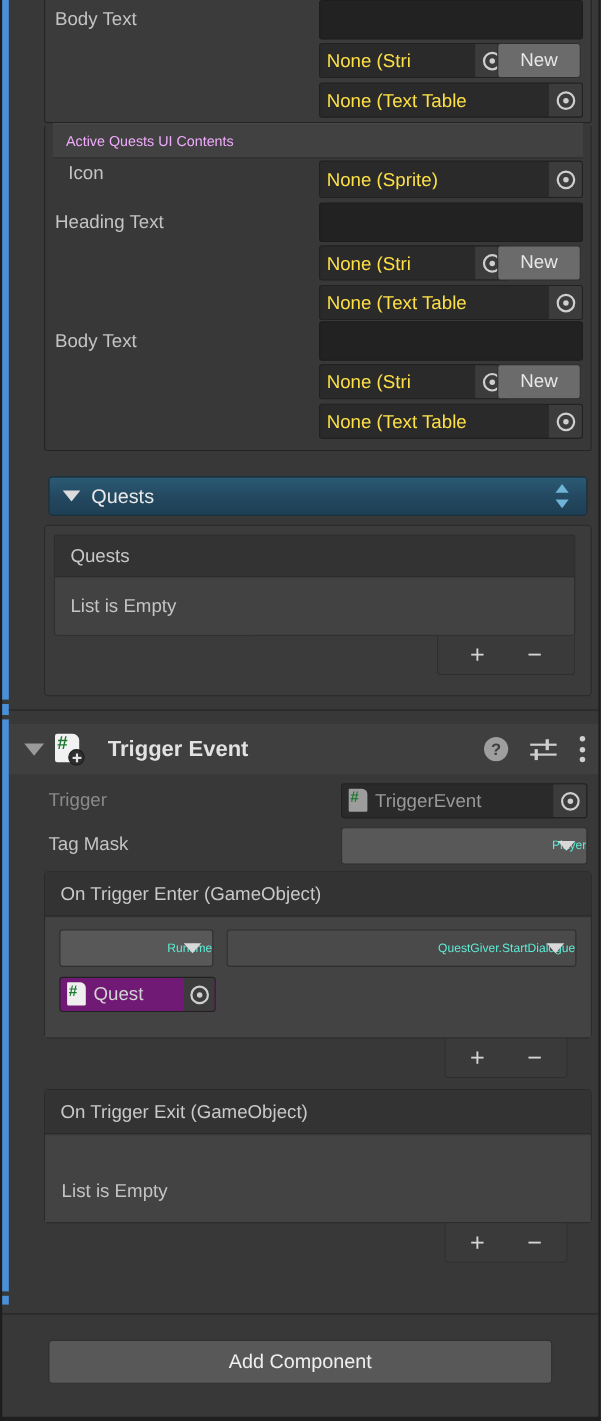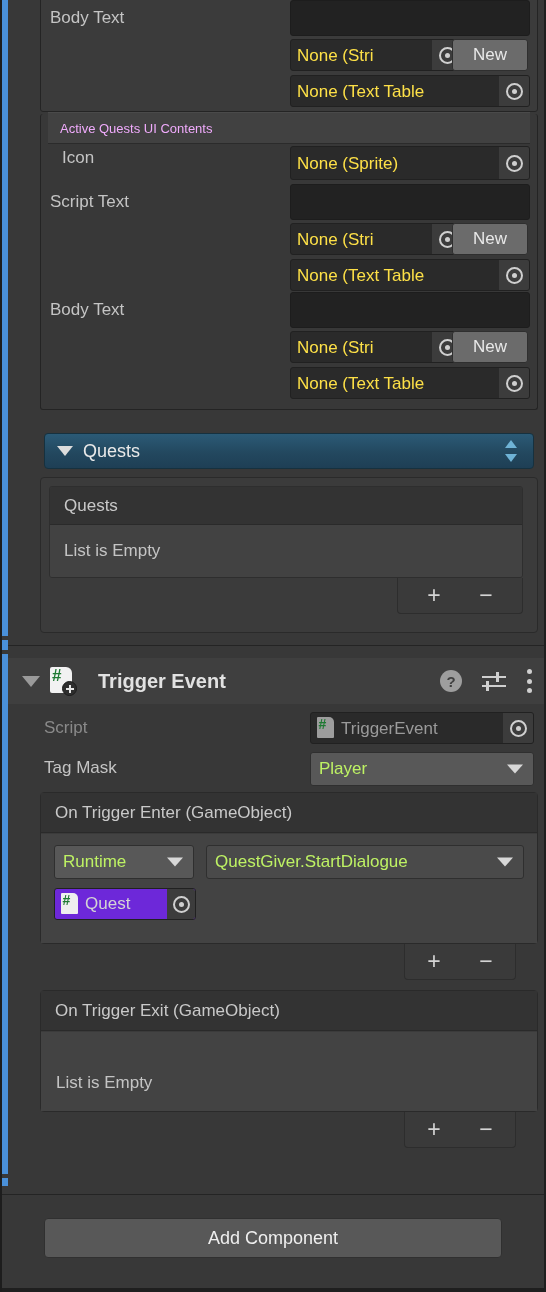--- a/index.html
+++ b/index.html
@@ -249,22 +249,23 @@
   .ic-kebab{ width:6px;height:24px;display:flex;flex-direction:column;justify-content:space-between;align-items:center;}
   .ic-kebab i{display:block;width:5px;height:5px;border-radius:50%;background:#cfcfcf;}
 
   
   .dropdown{
     position:absolute;
     background:#585858;
     border:1px solid #2f2f2f;
     border-radius:3px;
     display:flex;align-items:center;
-    color:#bef264;font-size:17px;
+    color:#5eead4;font-size:11px;
     padding-left:8px;
+    justify-content:flex-end;
   }
   .dd-arrow{
     position:absolute;right:10px;top:50%;transform:translateY(-50%);
     width:0;height:0;
     border-left:8px solid transparent;
     border-right:8px solid transparent;
     border-top:9px solid #d8d8d8;
   }
   .dropdown .dd-txt{
     white-space:nowrap;overflow:hidden;
@@ -287,21 +288,21 @@
     color:#c9c9c9;font-size:17px;
   }
   .ue-body{
     position:absolute;
     background:#434343;
   }
 
   
   .miniobj{
     position:absolute;
-    background:#6d28d9;
+    background:#701a75;
     border:1px solid #212121;
     border-radius:3px;
     display:flex;align-items:center;
     overflow:hidden;
   }
   .miniobj .mi-icon{
     width:20px;height:22px;margin-left:6px;position:relative;flex:0 0 auto;
   }
   .mi-page{
     position:absolute;left:0;top:0;width:17px;height:21px;
@@ -376,21 +377,21 @@
   <div class="subheader" style="left:48px; top:112px; width:482px; height:32px;">Active Quests UI Contents</div>
 
   <div class="label" style="left:62px; top:148px;">Icon</div>
   <div class="objfield" style="left:290px; top:146px; width:240px; height:34px;">
     <span class="txt">None (Sprite)</span>
     <span class="picker">
         <span class="picker-glyph"></span>
       </span>
   </div>
 
-  <div class="label" style="left:50px; top:192px;">Script Text</div>
+  <div class="label" style="left:50px; top:192px;">Heading Text</div>
   <div class="plainfield" style="left:290px; top:184px; width:240px; height:36px;"></div>
   <div class="objfield" style="left:290px; top:223px; width:173px; height:32px;">
     <span class="txt">None (Stri</span>
     <span class="picker">
         <span class="picker-glyph"></span>
       </span>
   </div>
   <div class="btn-new" style="left:452px; top:223px; width:76px; height:32px;">New</div>
   <div class="objfield" style="left:290px; top:259px; width:240px; height:32px;">
     <span class="txt">None (Text Table</span>
@@ -455,21 +456,21 @@
           <span class="k2"></span>
       </span>
       <span class="ic-kebab">
           <i></i>
           <i></i>
           <i></i>
         </span>
     </span>
   </div>
 
-  <div class="label dim" style="left:44px; top:718px;">Script</div>
+  <div class="label dim" style="left:44px; top:718px;">Trigger</div>
   <div class="objfield disabled" style="left:310px; top:712px; width:224px; height:32px;">
     <span class="mi-icon" style="width:20px;height:22px;position:relative;margin-left:6px;flex:0 0 auto;">
       <span class="mi-page" style="background:#9d9d9d;"></span>
     </span>
     <span class="txt" style="padding-left:4px;">TriggerEvent</span>
     <span class="picker">
         <span class="picker-glyph"></span>
       </span>
   </div>
 

